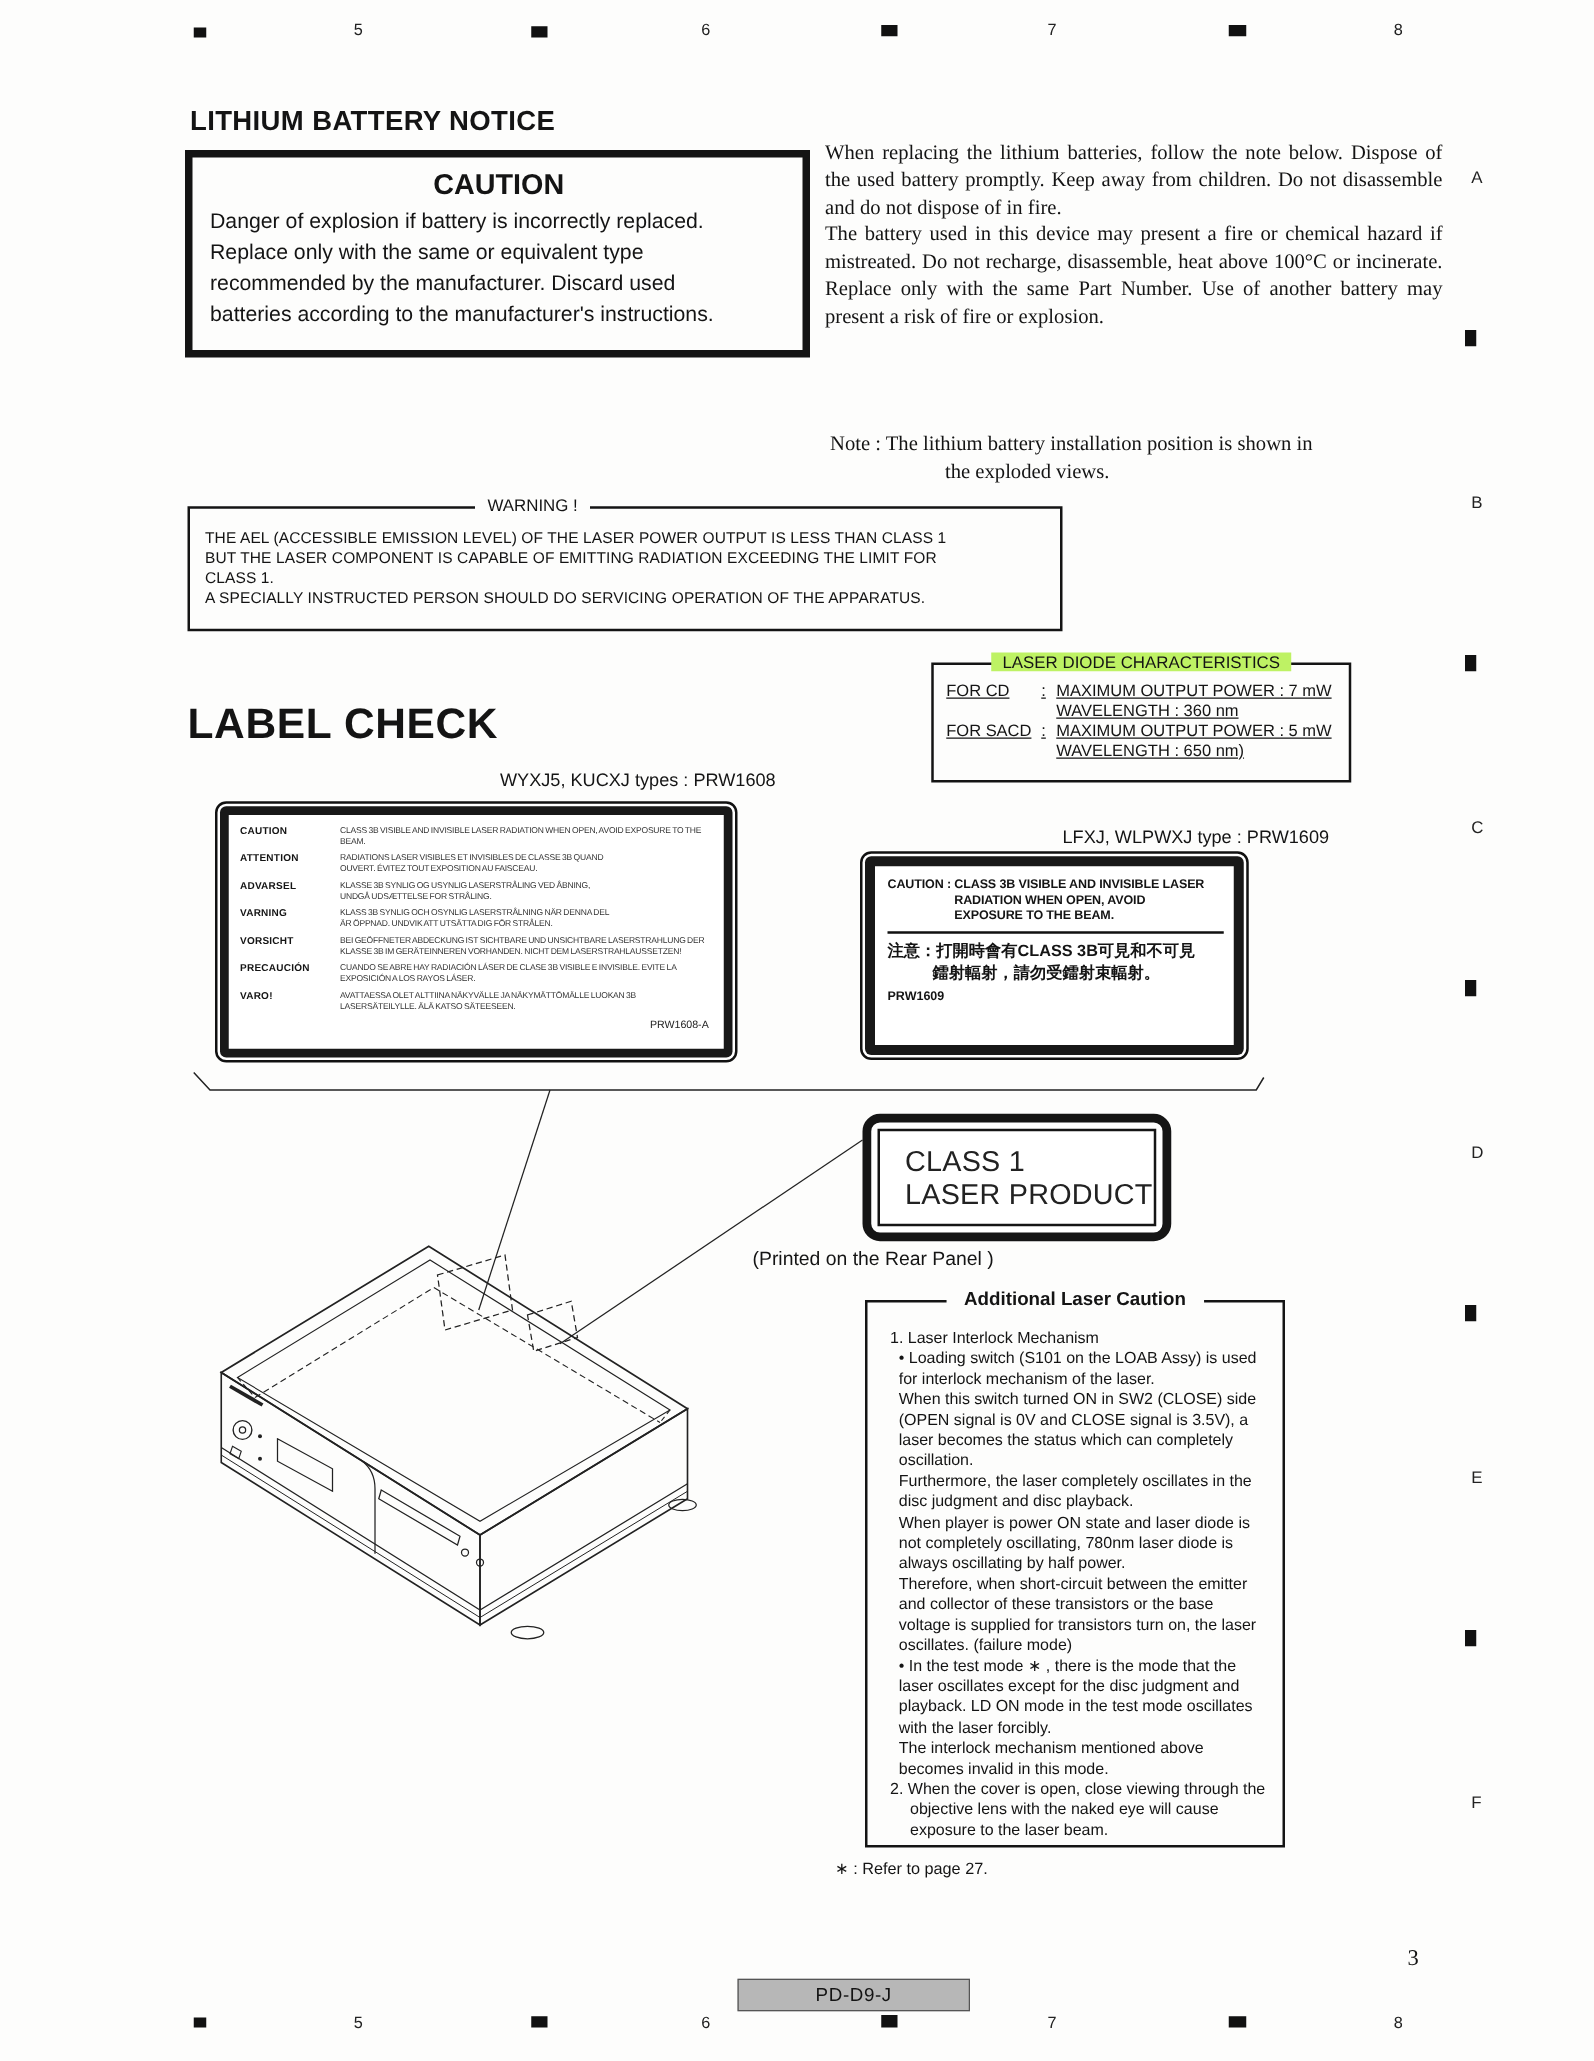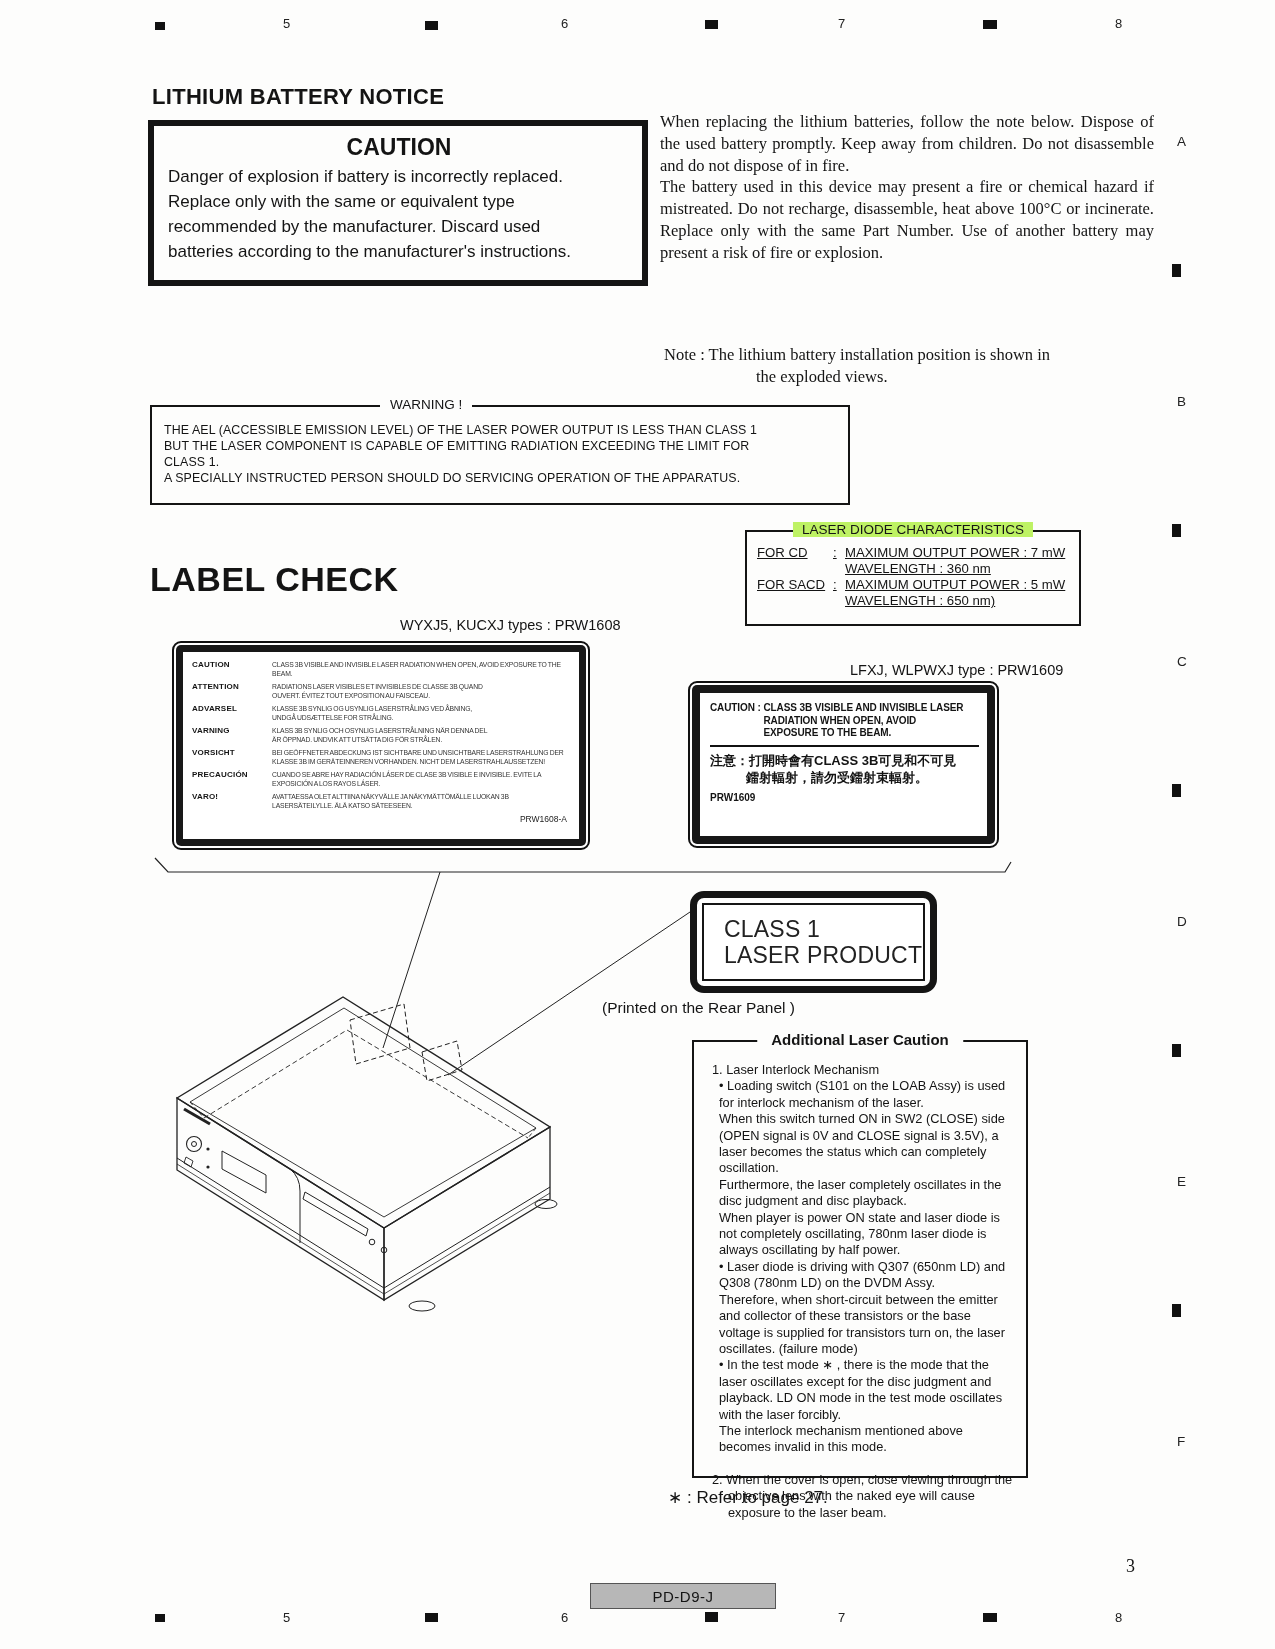--- a/index.html
+++ b/index.html
@@ -71,22 +71,22 @@
   .class1-in { border:2px solid #151515; height:100%; display:flex; flex-direction:column; justify-content:center;
                padding-left:20px; font-size:23px; line-height:26px; color:#222; letter-spacing:.2px; }
   .printed-note { left:602px; top:999px; font-size:15.5px; }
 
   
   .add-box { left:692px; top:1040px; width:336px; height:438px; border:2px solid #141414; }
   .add-title { position:absolute; top:-11px; left:50%; transform:translateX(-50%); background:#fdfdfc;
                padding:0 14px; font-size:15px; font-weight:bold; white-space:nowrap; }
   .add-body { padding:20px 12px 0 18px; font-size:12.8px; line-height:16.4px; }
   .add-para { padding-left:7px; }
-  .add-item2 { margin-top:16px; padding-left:16px; text-indent:-16px; }
-  .footnote { left:668px; top:1487px; font-size:17px; }
+  .add-item2 { padding-left:16px; text-indent:-16px; }
+  .footnote { left:668px; top:1487px; font-size:13px; }
 
   
   .footer-box { left:590px; top:1583px; width:186px; height:26px; background:#b7b7b7; border:1px solid #555;
                 display:flex; align-items:center; justify-content:center; font-size:15px; letter-spacing:.5px; }
   .page-num { left:1126px; top:1556px; font-size:18px; font-family:"Liberation Serif", serif; }
 </style>
 </head>
 <body>
 
 <div class="page">
@@ -276,21 +276,20 @@
   <div class="abs printed-note">(Printed on the Rear Panel )</div>
 
   <div class="abs add-box">
     <div class="add-title">Additional Laser Caution</div>
     <div class="add-body">
       <div>1. Laser Interlock Mechanism</div>
       <div class="add-para">• Loading switch (S101 on the LOAB Assy) is used for interlock mechanism of the laser.</div>
       <div class="add-para">When this switch turned ON in SW2 (CLOSE) side (OPEN signal is 0V and CLOSE signal is 3.5V), a laser becomes the status which can completely oscillation.</div>
       <div class="add-para">Furthermore, the laser completely oscillates in the disc judgment and disc playback.</div>
       <div class="add-para">When player is power ON state and laser diode is not completely oscillating, 780nm laser diode is always oscillating by half power.</div>
-      <div class="add-para">• Laser diode is driving with Q307 (650nm LD) and Q308 (780nm LD) on the DVDM Assy.</div>
       <div class="add-para">Therefore, when short-circuit between the emitter and collector of these transistors or the base voltage is supplied for transistors turn on, the laser oscillates. (failure mode)</div>
       <div class="add-para">• In the test mode ∗ , there is the mode that the laser oscillates except for the disc judgment and playback.  LD ON mode in the test mode oscillates with the laser forcibly.</div>
       <div class="add-para">The interlock mechanism mentioned above becomes invalid in this mode.</div>
       <div class="add-item2">2. When the cover is open, close viewing through the objective lens with the naked eye will cause exposure to the laser beam.</div>
     </div>
   </div>
   <div class="abs footnote">∗ : Refer to page 27.</div>
 
   <div class="abs footer-box">PD-D9-J</div>
   <div class="abs page-num">3</div>

